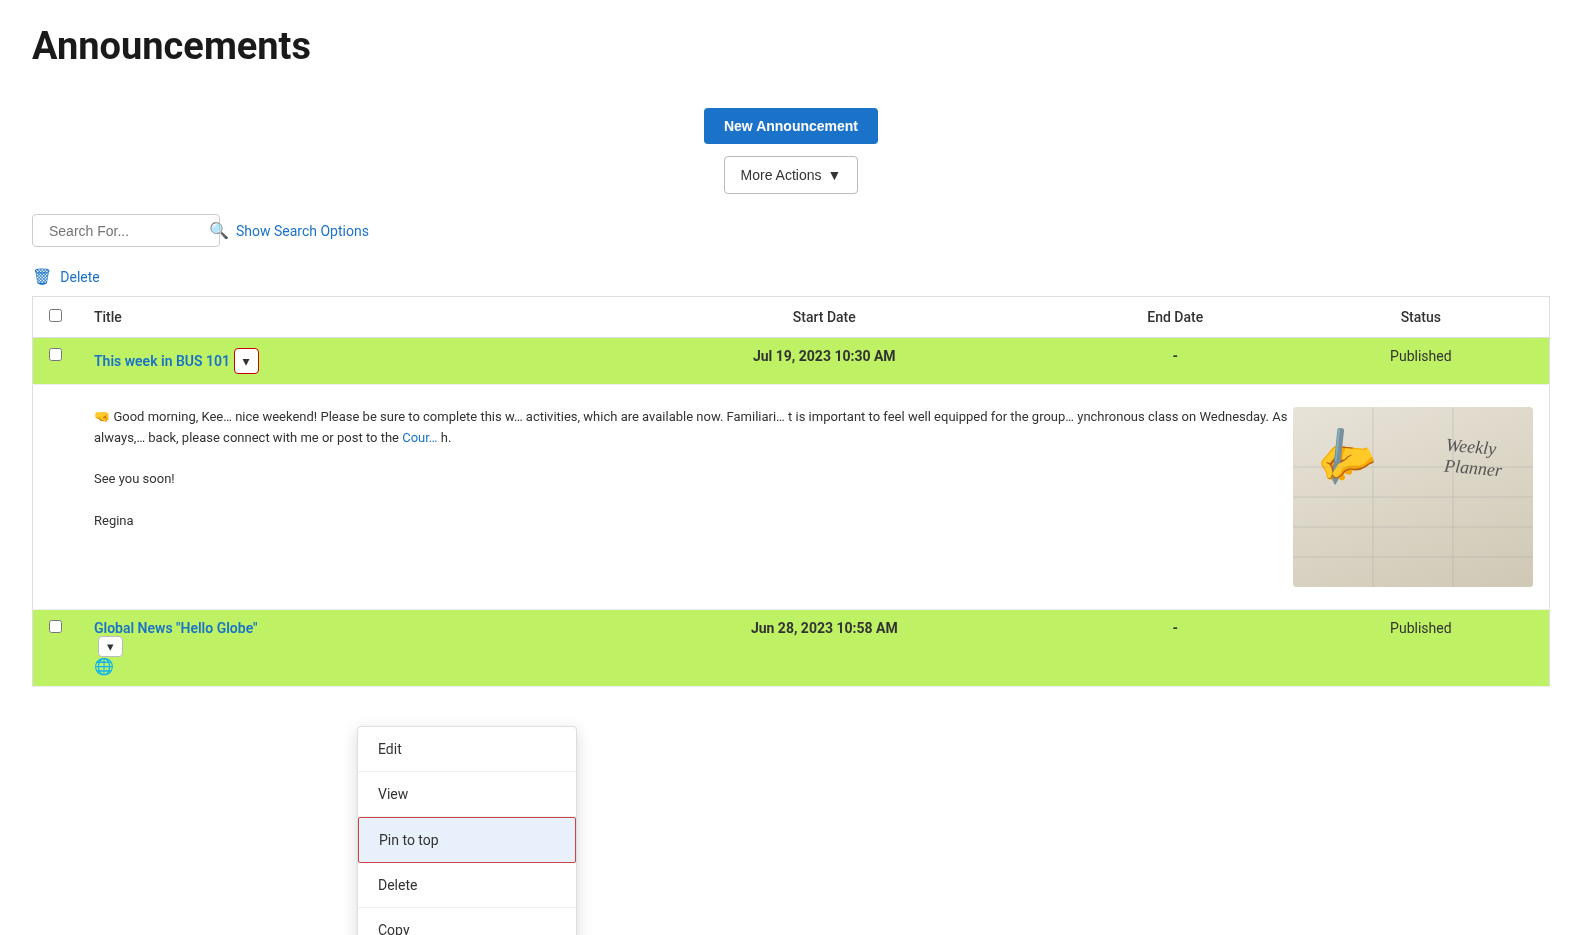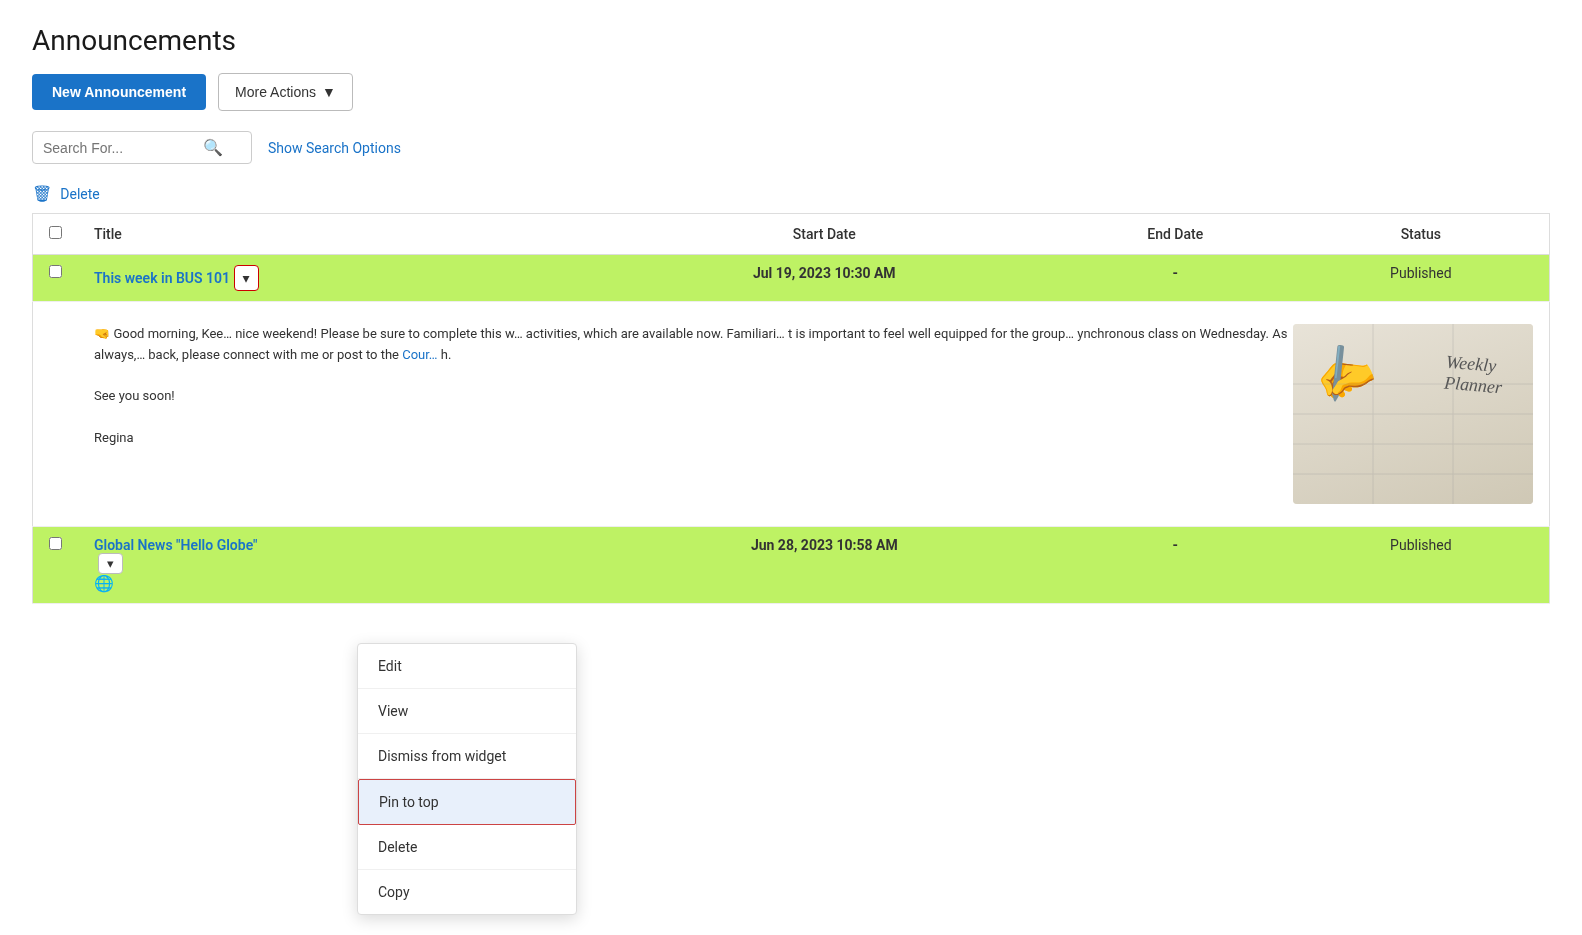--- a/index.html
+++ b/index.html
@@ -1,23 +1,23 @@
 <!DOCTYPE html>
 <html><head>
   <meta charset="utf-8">
   <style>
     * { box-sizing: border-box; margin: 0; padding: 0; }
     body { font-family: -apple-system, BlinkMacSystemFont, 'Segoe UI', Roboto, sans-serif; background: #f5f5f5; color: #333; font-size: 14px; }
     .page-wrapper { background: #fff; min-height: 935px; padding: 24px 32px; max-width: 1582px; }
-    h1 { font-size: 28px; font-weight: 400; color: #1a1a1a; margin-bottom: 16px; }
-    .toolbar { display: flex; align-items: center; gap: 12px; margin-bottom: 20px; }
+    h1 { font-size: 38px; font-weight: 700; color: #1a1a1a; margin-bottom: 40px; }
+    .toolbar { display: flex; align-items: center; gap: 12px; margin-bottom: 20px; flex-direction: column; }
     .btn-primary { background: #1a73c8; color: #fff; border: none; padding: 10px 20px; border-radius: 4px; font-size: 14px; font-weight: 600; cursor: pointer; }
     .btn-secondary { background: #fff; color: #333; border: 1px solid #bbb; padding: 10px 16px; border-radius: 4px; font-size: 14px; cursor: pointer; display: flex; align-items: center; gap: 6px; }
     .search-bar { display: flex; align-items: center; margin-bottom: 20px; gap: 16px; }
-    .search-input-wrapper { display: flex; align-items: center; border: 1px solid #ccc; border-radius: 4px; padding: 6px 10px; background: #fff; width: 220px; }
+    .search-input-wrapper { display: flex; align-items: center; border: 1px solid #ccc; border-radius: 4px; padding: 6px 16px; background: #fff; width: 188px; }
     .search-input-wrapper input { border: none; outline: none; font-size: 14px; color: #999; width: 160px; background: transparent; }
     .search-icon-unicode { color: #555; font-size: 16px; }
     .show-search-link { color: #1a73c8; font-size: 14px; cursor: pointer; text-decoration: none; }
     .delete-bar { display: flex; align-items: center; gap: 8px; margin-bottom: 10px; color: #1a73c8; cursor: pointer; font-size: 14px; }
     .trash-icon { font-size: 16px; }
     table { width: 100%; border-collapse: collapse; border: 1px solid #ddd; }
     thead tr { background: #fff; }
     th { padding: 12px 16px; text-align: left; font-weight: 500; color: #333; border-bottom: 1px solid #ddd; font-size: 14px; }
     th.center { text-align: center; }
     td { padding: 10px 16px; border-bottom: 1px solid #eee; vertical-align: top; font-size: 14px; }
@@ -141,19 +141,18 @@
           <td class="date-cell">Jun 28, 2023 10:58 AM</td>
           <td class="date-cell row-dash">-</td>
           <td class="status-cell">Published</td>
         </tr>
       </tbody>
     </table>
 
     <div class="dropdown-menu">
       <div class="dropdown-item">Edit</div>
       <div class="dropdown-item">View</div>
-      <div class="dropdown-item">Dismiss from widget</div>
       <div class="dropdown-item highlighted bordered">Pin to top</div>
       <div class="dropdown-item">Delete</div>
       <div class="dropdown-item">Copy</div>
     </div>
   </div>
 </div>
 
 </body></html>

